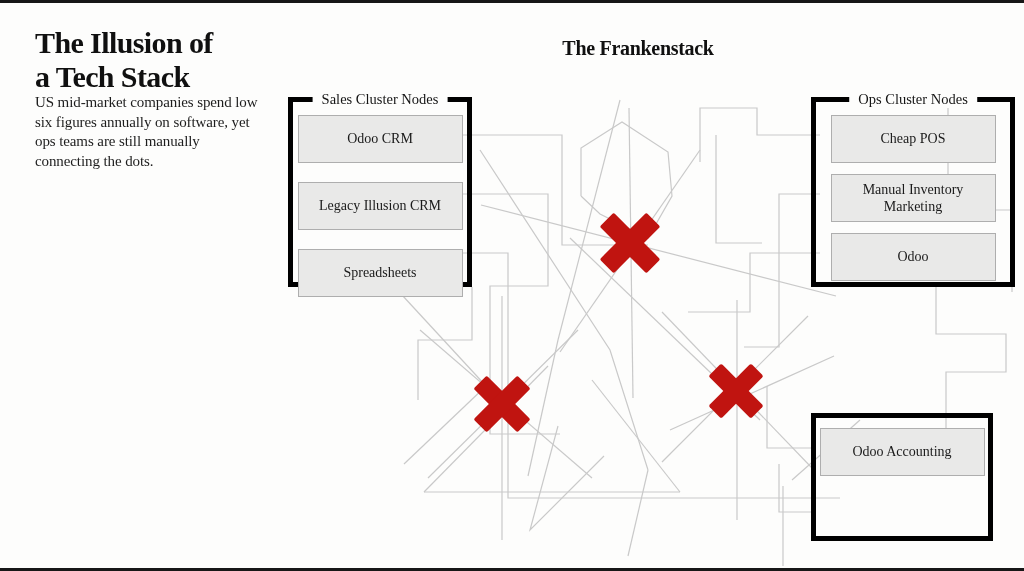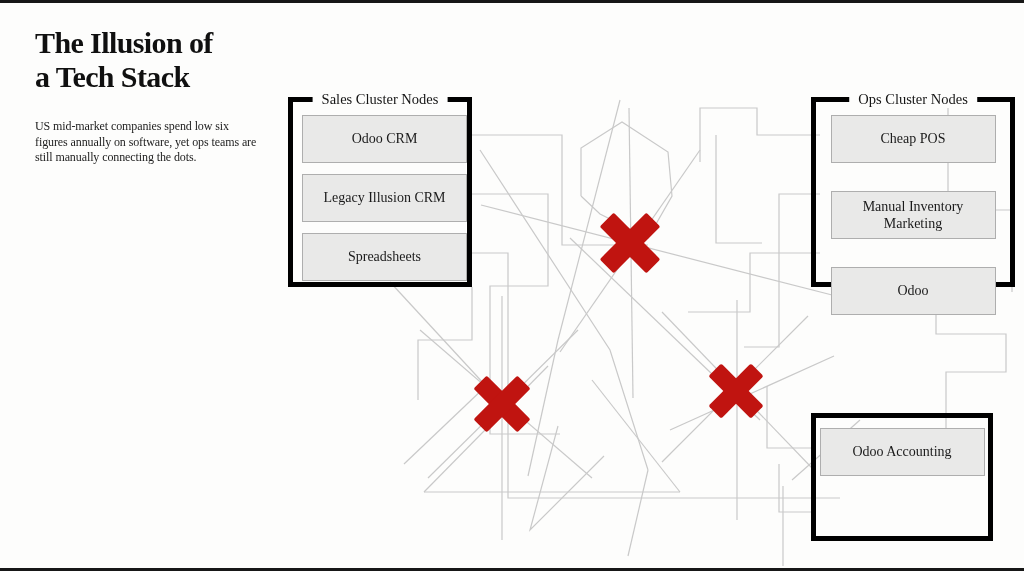--- a/index.html
+++ b/index.html
@@ -14,21 +14,21 @@
   .edge-bar.top{top:0;}
   .edge-bar.bottom{bottom:0;}
 
   
   .intro{position:absolute;left:35px;top:26px;width:232px;}
   .intro-title{
     font-size:30px;font-weight:700;letter-spacing:-0.6px;
     line-height:1.12;color:#101010;white-space:pre-line;
   }
   .intro-paragraph{
-    margin-top:26px;font-size:12px;line-height:1.3;color:#1d1d1d;
+    font-size:15px;line-height:1.3;color:#1d1d1d;
     letter-spacing:-0.1px;width:228px;
   }
 
   
   .diagram-title{
     position:absolute;left:638px;top:37px;transform:translateX(-50%);
     font-size:20px;font-weight:700;letter-spacing:-0.3px;color:#101010;white-space:nowrap;
   }
   .tangle-svg{position:absolute;left:0;top:0;width:1024px;height:571px;}
 
@@ -39,39 +39,40 @@
   }
   .cluster-nodes{display:flex;flex-direction:column;align-items:center;}
   .node{
     box-sizing:border-box;width:165px;height:48px;
     background:#e9e9e8;border:1px solid #aeaeae;
     display:flex;align-items:center;justify-content:center;
     text-align:center;font-size:14px;line-height:1.25;color:#1a1a1a;
     padding:2px 10px;
   }
   .cluster-sales{left:288px;top:97px;width:184px;height:190px;}
-  .cluster-sales .cluster-nodes{padding-top:13px;gap:11px;align-items:flex-end;}
+  .cluster-sales .cluster-nodes{padding-top:13px;gap:19px;}
   .cluster-ops{left:811px;top:97px;width:204px;height:190px;}
-  .cluster-ops .cluster-nodes{padding-top:13px;gap:28px;}
+  .cluster-ops .cluster-nodes{padding-top:13px;gap:11px;}
   .cluster-finance{left:811px;top:413px;width:182px;height:128px;}
   .cluster-finance .cluster-nodes{padding-top:10px;}
 </style>
 </head>
 <body>
 
 <div class="stage">
   <div class="edge-bar top"></div>
   <div class="edge-bar bottom"></div>
 
   <div class="intro">
     <div class="intro-title">The Illusion of
 a Tech Stack</div>
     <div class="intro-paragraph">US mid-market companies spend low six figures annually on software, yet ops teams are still manually connecting the dots.</div>
   </div>
 
+  <div class="diagram-title">The Frankenstack</div>
 
   <svg class="tangle-svg" viewBox="0 0 1024 571" id="tangle" aria-hidden="true">
       <polyline points="462,135 562,135 562,245 648,245" fill="none" stroke="#c9c9c9" stroke-width="1.2"></polyline>
       <polyline points="716,135 716,243 762,243" fill="none" stroke="#c9c9c9" stroke-width="1.2"></polyline>
       <polyline points="462,194 548,194 548,286 490,286 490,434 560,434" fill="none" stroke="#c9c9c9" stroke-width="1.2"></polyline>
       <polyline points="462,253 508,253 508,498 840,498" fill="none" stroke="#c9c9c9" stroke-width="1.2"></polyline>
       <polyline points="783,486 783,566" fill="none" stroke="#c9c9c9" stroke-width="1.2"></polyline>
       <polyline points="820,135 757,135 757,108 700,108 700,162" fill="none" stroke="#c9c9c9" stroke-width="1.2"></polyline>
       <polyline points="820,194 779,194 779,347 744,347" fill="none" stroke="#c9c9c9" stroke-width="1.2"></polyline>
       <polyline points="820,253 750,253 750,312 688,312" fill="none" stroke="#c9c9c9" stroke-width="1.2"></polyline>

